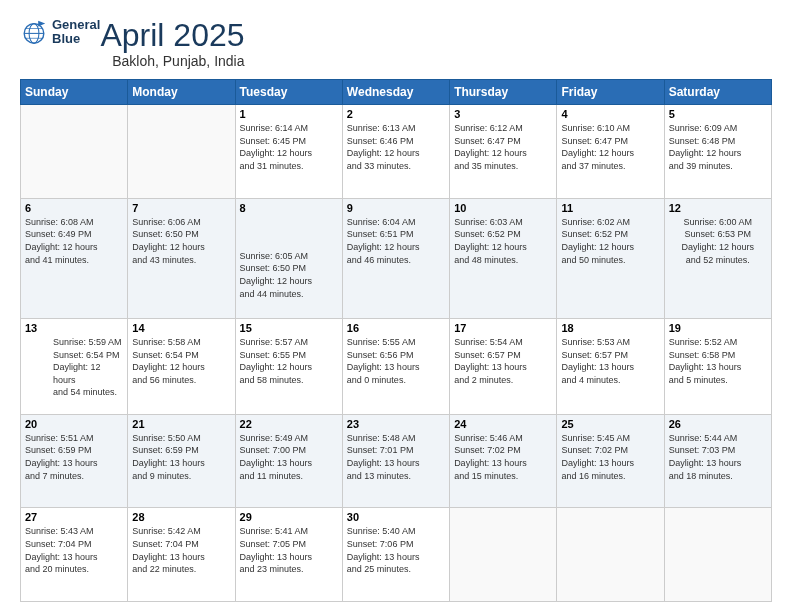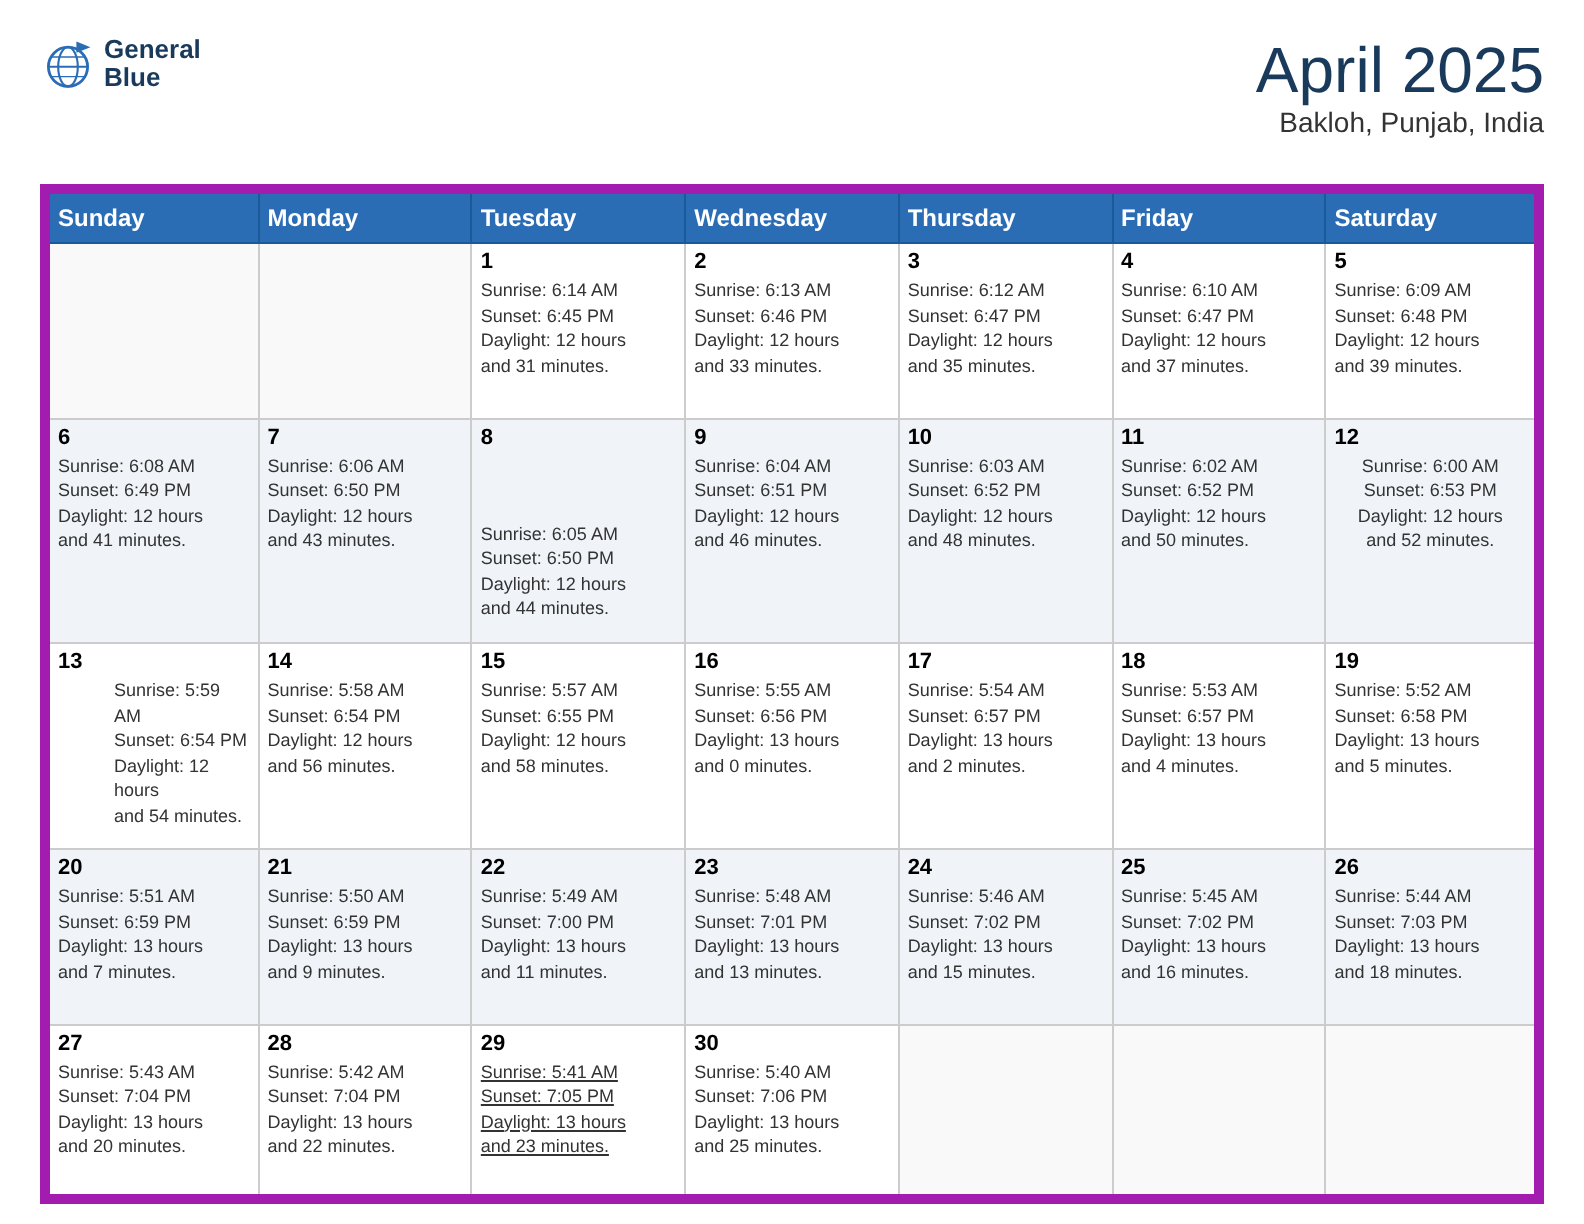--- a/index.html
+++ b/index.html
@@ -12,23 +12,22 @@
     }
     .page {
       width: 792px;
       height: 612px;
       padding: 18px 20px 10px 20px;
       display: flex;
       flex-direction: column;
     }
     .header {
       display: flex;
-      justify-content: space-between;
       align-items: flex-start;
-      margin-bottom: 23px;
+      margin-bottom: 10px;
     }
     .logo {
       display: flex;
       align-items: center;
       gap: 4px;
     }
     .logo-text {
       display: flex;
       flex-direction: column;
       font-size: 13px;
@@ -48,21 +47,21 @@
       font-weight: normal;
       color: #1a3a5c;
       line-height: 1.1;
     }
     .subtitle {
       font-size: 14px;
       color: #333;
     }
     .calendar {
       flex: 1;
-      border: 5px solid #a21caf;
+      border: 1px solid #a21caf;
       border-collapse: collapse;
       width: 100%;
       table-layout: fixed;
     }
     .calendar th {
       background: #2a6db5;
       color: #fff;
       font-size: 12px;
       font-weight: bold;
       padding: 5px 4px;
@@ -340,21 +339,21 @@
           </td>
           <td>
             <span class="day-num">28</span>
             <div class="cell-info" style="white-space: pre-line;">Sunrise: 5:42 AM
 Sunset: 7:04 PM
 Daylight: 13 hours
 and 22 minutes.</div>
           </td>
           <td>
             <span class="day-num">29</span>
-            <div class="cell-info" style="white-space: pre-line; text-decoration: underline;">Sunrise: 5:41 AM
+            <div class="cell-info" style="white-space: pre-line;">Sunrise: 5:41 AM
 Sunset: 7:05 PM
 Daylight: 13 hours
 and 23 minutes.</div>
           </td>
           <td>
             <span class="day-num">30</span>
             <div class="cell-info" style="white-space: pre-line;">Sunrise: 5:40 AM
 Sunset: 7:06 PM
 Daylight: 13 hours
 and 25 minutes.</div>

